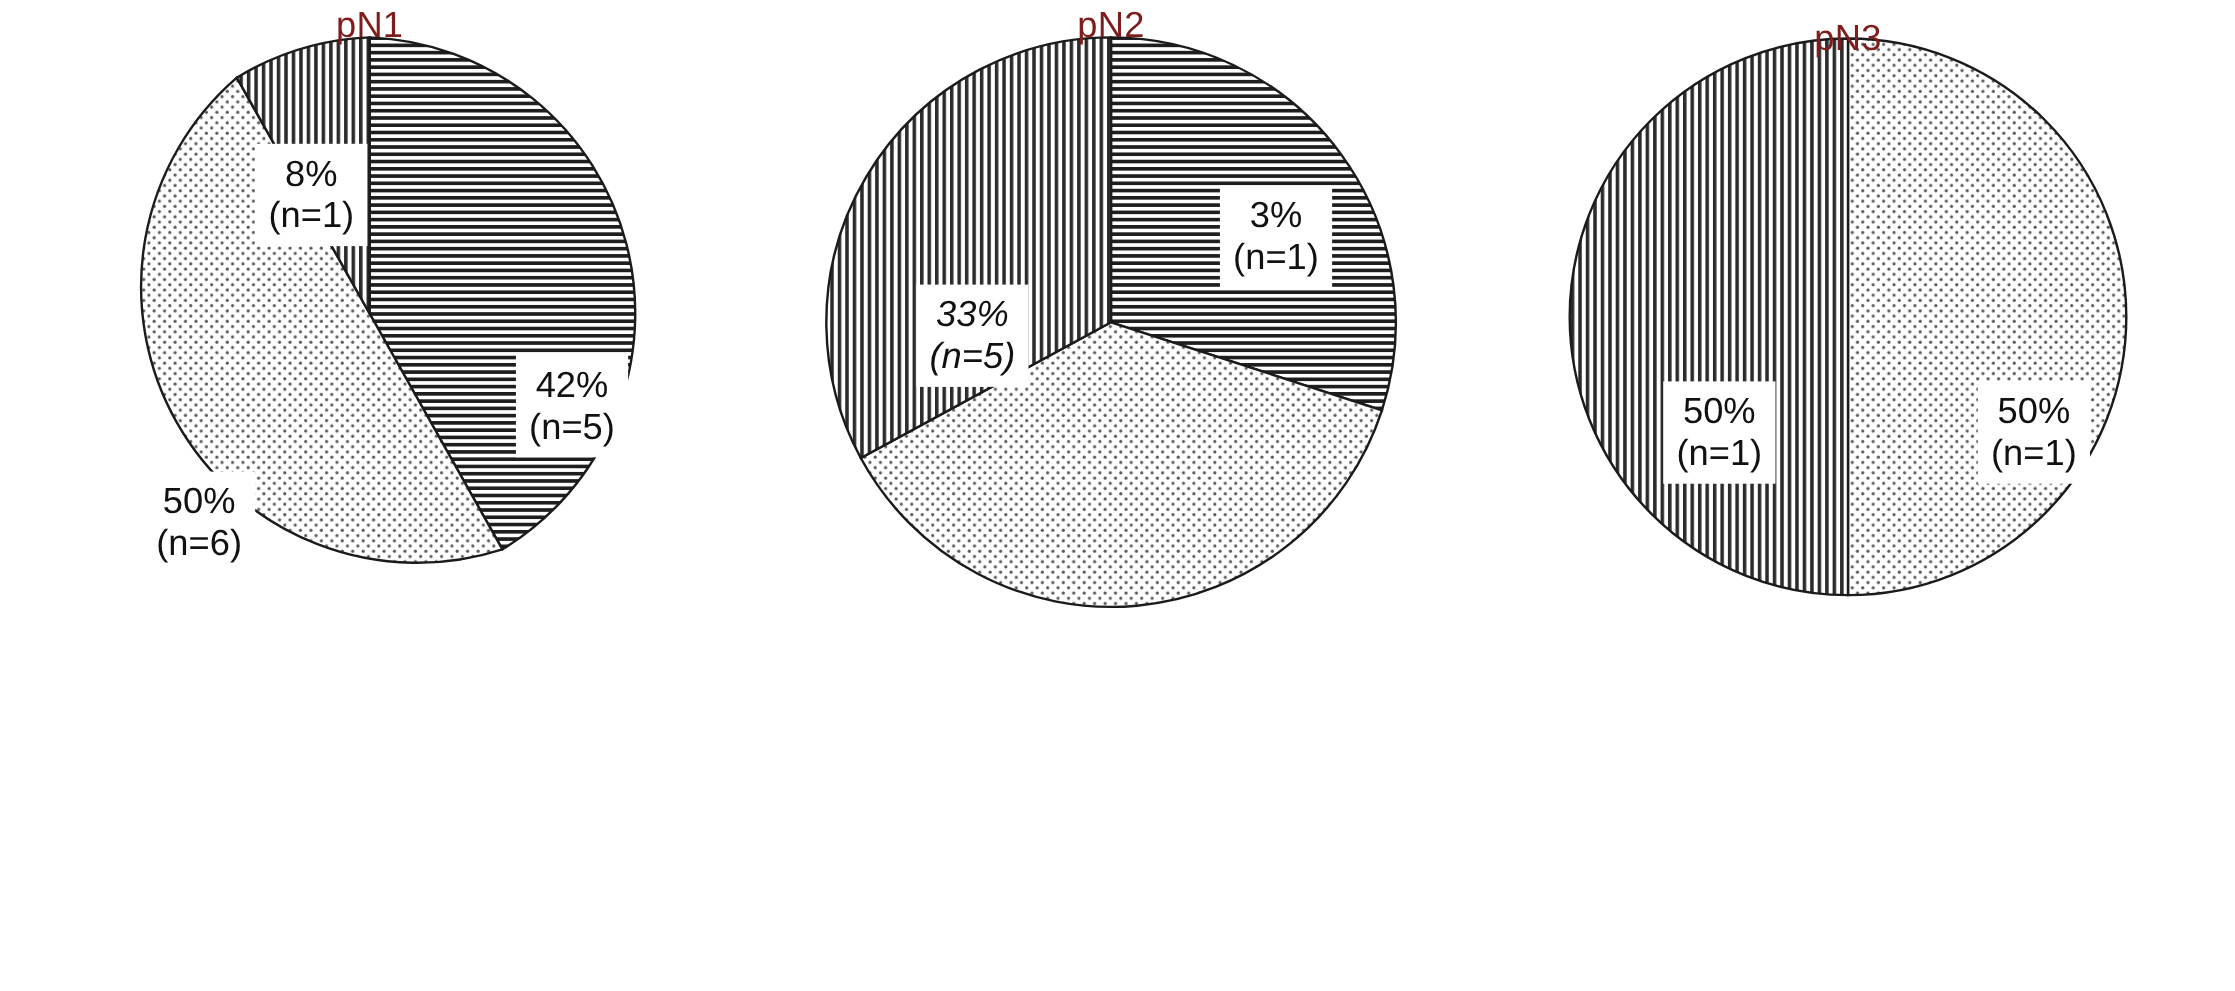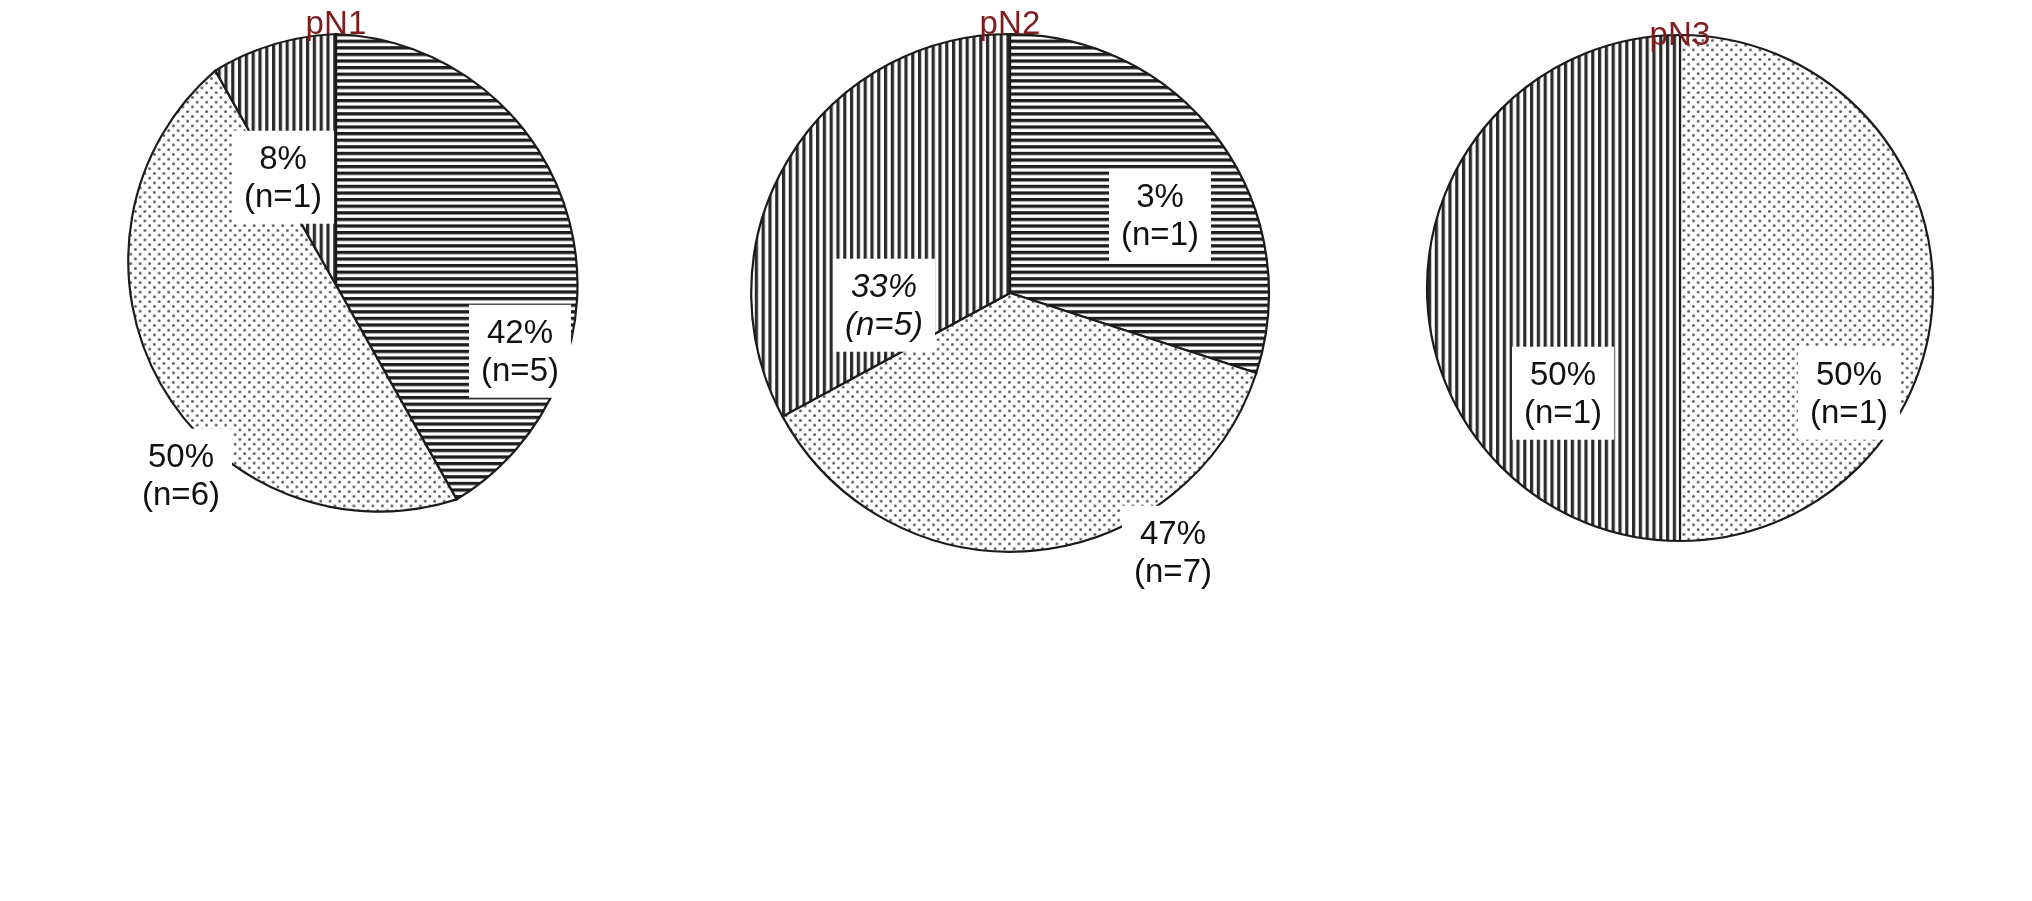--- a/index.html
+++ b/index.html
@@ -107,40 +107,36 @@
   </svg>
 
   <div class="pie-title" style="left:336px;  top:4px;">pN1</div>
   <div class="pie-title" style="left:1010px; top:4px;">pN2</div>
   <div class="pie-title" style="left:1680px; top:4px;margin-top:11px;">pN3</div>
 
   <div class="slice-label" style="left:283px; top:177px;">
     <span class="pct">8%</span>
     <span class="cnt">(n=1)</span>
   </div>
-  <div class="slice-label" style="left:520px; top:351px;text-align:center;">
+  <div class="slice-label" style="left:520px; top:369px;text-align:center;">
     <span class="pct">42%</span>
     <span class="cnt">(n=5)</span>
   </div>
   <div class="slice-label" style="left:181px; top:475px;">
     <span class="pct">50%</span>
     <span class="cnt">(n=6)</span>
   </div>
 
   <div class="slice-label" style="left:1160px; top:215px;">
     <span class="pct">3%</span>
     <span class="cnt">(n=1)</span>
   </div>
   <div class="slice-label" style="left:884px; top:305px;font-style:italic;">
     <span class="pct">33%</span>
     <span class="cnt">(n=5)</span>
-  </div>
-  <div class="slice-label" style="left:1173px; top:552px;">
-    <span class="pct">47%</span>
-    <span class="cnt">(n=7)</span>
   </div>
 
   <div class="slice-label" style="left:1563px; top:393px;">
     <span class="pct">50%</span>
     <span class="cnt">(n=1)</span>
   </div>
   <div class="slice-label" style="left:1849px; top:393px;">
     <span class="pct">50%</span>
     <span class="cnt">(n=1)</span>
   </div>

